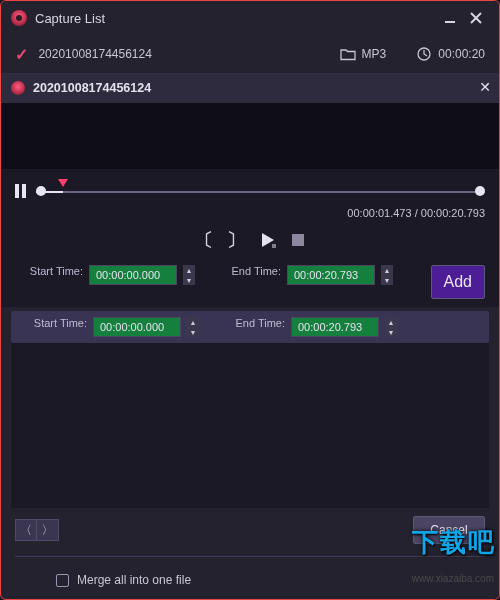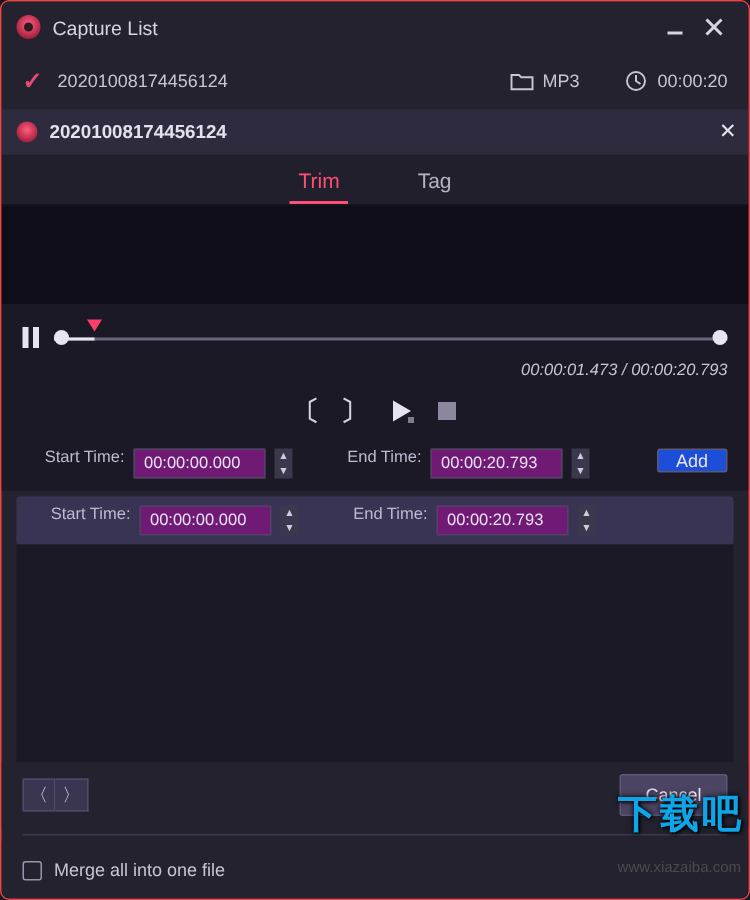--- a/index.html
+++ b/index.html
@@ -18,50 +18,50 @@
   .folder-icon, .clock-icon { display:inline-flex; width:16px; height:16px; }
   .subheader { display:flex; align-items:center; height:30px; background:#2f2b3e; padding:0 10px; position:relative; }
   .subheader .mini-logo { width:14px; height:14px; border-radius:50%; background: radial-gradient(circle at 50% 40%, #ff5e7e 0%, #b82b4a 60%, #5a1c2e 100%); margin-right:8px;}
   .subheader-title { color:#e4e0ec; font-size:12.5px; font-weight:bold; }
   .subheader-close { position:absolute; right:8px; top:6px; color:#e4e0ec; font-size:14px; cursor:pointer; }
   .tabs { display:flex; justify-content:center; gap:40px; height:34px; background:#221f2d; border-bottom:1px solid #151320; align-items:flex-end; }
   .tab { color:#b7b2c3; font-size:14px; padding:6px 6px 8px 6px; cursor:pointer; position:relative; }
   .tab.active { color:#ff4e75; }
   .tab.active::after { content:""; position:absolute; left:0; right:0; bottom:0; height:2px; background:#ff4e75; }
   .preview { height:66px; background:#0f0d17; }
-  .playerbar { background:#1b1926; padding:8px 14px 4px 14px;font-style:italic; }
+  .playerbar { background:#1b1926; padding:8px 14px 4px 14px; }
   .trackrow { display:flex; align-items:center; gap:10px; }
   .pause-icon { display:flex; gap:3px; }
   .pause-icon span { width:4px; height:14px; background:#e8e5f0; display:block; }
   .track { flex:1; height:28px; position:relative; display:flex; align-items:center; }
   .trackline { position:absolute; left:0; right:0; top:14px; height:2px; background:#6b6680; }
   .trackfill { position:absolute; left:0; top:14px; height:2px; background:#e8e5f0; width:6%; }
   .knob-start { position:absolute; left:0; top:9px; width:10px; height:10px; border-radius:50%; background:#e8e5f0; }
   .knob-end { position:absolute; right:0; top:9px; width:10px; height:10px; border-radius:50%; background:#e8e5f0; }
   .marker { position:absolute; top:2px; width:0; height:0; border-left:5px solid transparent; border-right:5px solid transparent; border-top:8px solid #ff3f6b; left:6%; transform:translateX(-5px); }
   .timer { text-align:right; color:#c9c5d3; font-size:11px; margin-top:2px; }
   .controls { display:flex; justify-content:center; align-items:center; gap:14px; height:34px; background:#1b1926; }
   .ctrl { color:#d5d1de; cursor:pointer; display:flex; align-items:center; justify-content:center; }
   .bracket { font-size:18px; font-weight:bold; }
   .play-icon svg, .stop-icon svg { display:block; }
   .timesrow { display:flex; align-items:flex-start; gap:6px; padding:8px 14px; background:#1b1926; font-size:11px; }
   .timesrow.second { background:#3a3454; margin:4px 10px 0 10px; padding:6px 8px; border-radius:2px; }
   .tlabel { color:#bfbad0; text-align:right; }
-  .tinput { background:#701a75; color:#e6e2ef; border:1px solid #4b4660; height:20px; padding:2px 6px; font-size:11px; width:88px; }
+  .tinput { background:#15803d; color:#e6e2ef; border:1px solid #4b4660; height:20px; padding:2px 6px; font-size:11px; width:88px; }
   .stepper { width:12px; height:20px; background:#3b374c; display:flex; flex-direction:column; }
   .stepper div { flex:1; display:flex; align-items:center; justify-content:center; font-size:7px; color:#cfcadb; cursor:pointer; }
-  .addbtn { background:#1d4ed8; color:#e8e4f2; border:1px solid #5d5778; height:16px; padding:0 12px; font-size:12px; cursor:pointer; border-radius:2px; margin-left:auto;}
+  .addbtn { background:#4c1d95; color:#e8e4f2; border:1px solid #5d5778; height:34px; padding:0 12px; font-size:16px; cursor:pointer; border-radius:2px; margin-left:auto;}
   .segments { flex:1; background:#1b1926; margin:0 10px; }
   .navrow { display:flex; align-items:center; padding:8px 14px; gap:0; background:#24222f; }
   .navbtn { width:22px; height:22px; background:#3a3550; border:1px solid #4f4a66; color:#d3cfe0; display:flex; align-items:center; justify-content:center; cursor:pointer; font-size:12px;}
   .navbtn + .navbtn { border-left:none; }
   .spacer { flex:1; }
   .mainbtn { height:28px; min-width:72px; background:#4b4563; border:1px solid #5d5778; color:#e8e4f2; font-size:12px; cursor:pointer; margin-left:10px; border-radius:2px;}
   .divider { height:1px; background:#3d3950; margin:4px 14px; }
-  .footer { display:flex; align-items:center; height:38px; padding:0 14px; background:#24222f; color:#c9c5d3; font-size:12px; }
+  .footer { display:flex; align-items:center; height:38px; padding:0 14px; background:#24222f; color:#c9c5d3; font-size:12px;margin-left:41px; }
   .checkbox { width:13px; height:13px; border:1.5px solid #9a94ae; border-radius:2px; margin-right:8px; display:inline-block; }
   .watermark { position:absolute; right:4px; bottom:40px; font-size:26px; font-weight:900; color:#0ea5e9; text-shadow:0 0 4px #000,1px 1px 2px #000; font-family:"Microsoft YaHei",sans-serif; letter-spacing:2px; pointer-events:none; }
   .watermark-sub { position:absolute; right:6px; bottom:16px; font-size:10px; color:#4a4a4a; pointer-events:none; }
 </style>
 </head>
 <body>
 
 <div class="window">
 
   <div class="titlebar">
@@ -102,24 +102,20 @@
       <span>00:00:20</span>
     </span>
   </div>
 
   <div class="subheader">
     <div class="mini-logo"></div>
     <div class="subheader-title">20201008174456124</div>
     <div class="subheader-close">✕</div>
   </div>
 
-  <div class="tabs">
-    <div class="tab active">Trim</div>
-    <div class="tab">Tag</div>
-  </div>
 
   <div class="preview"></div>
 
   <div class="playerbar">
     <div class="trackrow">
       <div class="pause-icon ctrl">
           <span></span>
           <span></span>
         </div>
       <div class="track">

